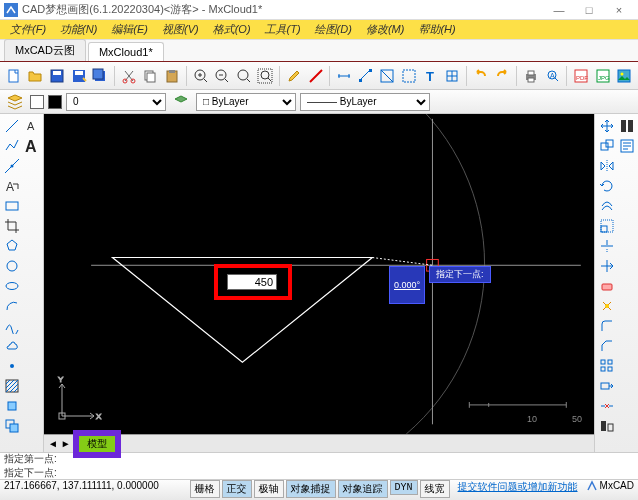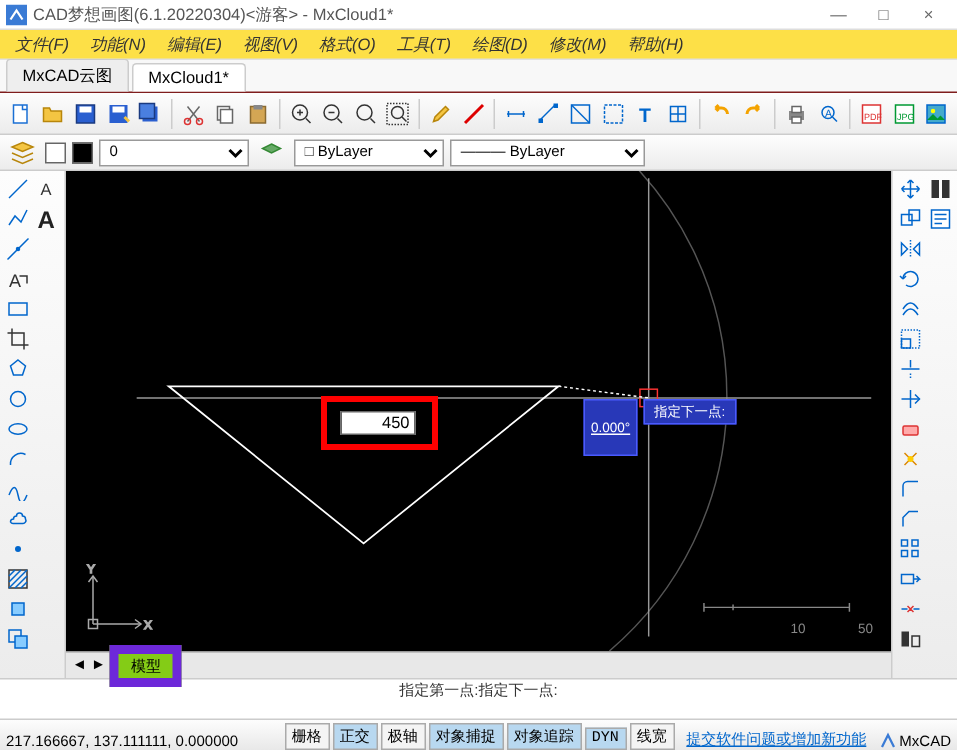--- a/index.html
+++ b/index.html
@@ -20,22 +20,22 @@
 .layersel { height: 18px; font-size: 10px; border: 1px solid #999; background: #fff; padding: 0 2px; }
 .colorbox { width: 14px; height: 14px; border: 1px solid #666; }
 .midrow { flex: 1; display: flex; min-height: 0; }
 .ltools { width: 44px; background: linear-gradient(#fdfdfd,#ececec); border-right: 1px solid #ccc; display: flex; flex-direction: column; flex-wrap: wrap; align-content: flex-start; padding: 2px; gap: 1px; }
 .rtools { width: 44px; background: linear-gradient(#fdfdfd,#ececec); border-left: 1px solid #ccc; display: flex; flex-direction: column; flex-wrap: wrap; align-content: flex-start; padding: 2px; gap: 1px; }
 .sbtn { width: 19px; height: 19px; display: flex; align-items: center; justify-content: center; }
 .canvas-wrap { flex: 1; display: flex; flex-direction: column; background: #000; position: relative; }
 .canvas { flex: 1; position: relative; overflow: hidden; }
 .botrow { height: 18px; background: #e8e8e8; display: flex; align-items: center; font-size: 10px; padding: 0 4px; border-top: 1px solid #999; }
 .modeltab { padding: 1px 8px; background: #84cc16; border: 6px solid #6d28d9; font-size: 10px; }
-.cmdarea { height: 28px; background: #fff; border-top: 1px solid #ccc; border-bottom: 1px solid #ccc; display: flex; flex-direction: row; justify-content: center; padding: 0 4px; font-size: 10px; color: #333; }
-.statusbar { height: 20px; background: linear-gradient(#fdfdfd,#e8e8e8); display: flex; align-items: flex-end; font-size: 10px; padding: 0 4px; gap: 2px; }
+.cmdarea { height: 28px; background: #fff; border-top: 1px solid #ccc; border-bottom: 1px solid #ccc; display: flex; flex-direction: column; justify-content: center; padding: 0 4px; font-size: 10px; color: #333; }
+.statusbar { height: 20px; background: linear-gradient(#fdfdfd,#e8e8e8); display: flex; align-items: flex-start; font-size: 10px; padding: 0 4px; gap: 2px; }
 .sbtn2 { padding: 1px 4px; border: 1px solid #aaa; background: #f4f4f4; font-size: 10px; }
 .sbtn2.on { background: #b8d8f0; font-family: Liberation Mono, monospace; }
 .coord { flex: 0 0 auto; padding-right: 10px; }
 .spacer { flex: 1; }
 svg { display: block; }
 .input450 { position: absolute; left: 183px; top: 160px; width: 50px; height: 16px; background: #fff; border: 1px solid #666; color: #000; font-size: 11px; text-align: right; padding-right: 3px; }
 .redbox { position: absolute; left: 170px; top: 150px; width: 78px; height: 36px; border: 4px solid #ff0000; pointer-events: none; }
 .anglelbl { position: absolute; left: 345px; top: 152px; background: #2838b8; color: #fff; font-size: 9px; padding: 13px 4px; border: 1px solid #4a5aff; text-decoration: underline; }
 .promptlbl { position: absolute; left: 385px; top: 152px; background: #2838b8; color: #fff; font-size: 9px; padding: 1px 6px; border: 1px solid #4a5aff; }
 .ucs { position: absolute; left: 8px; bottom: 8px; color: #888; }

